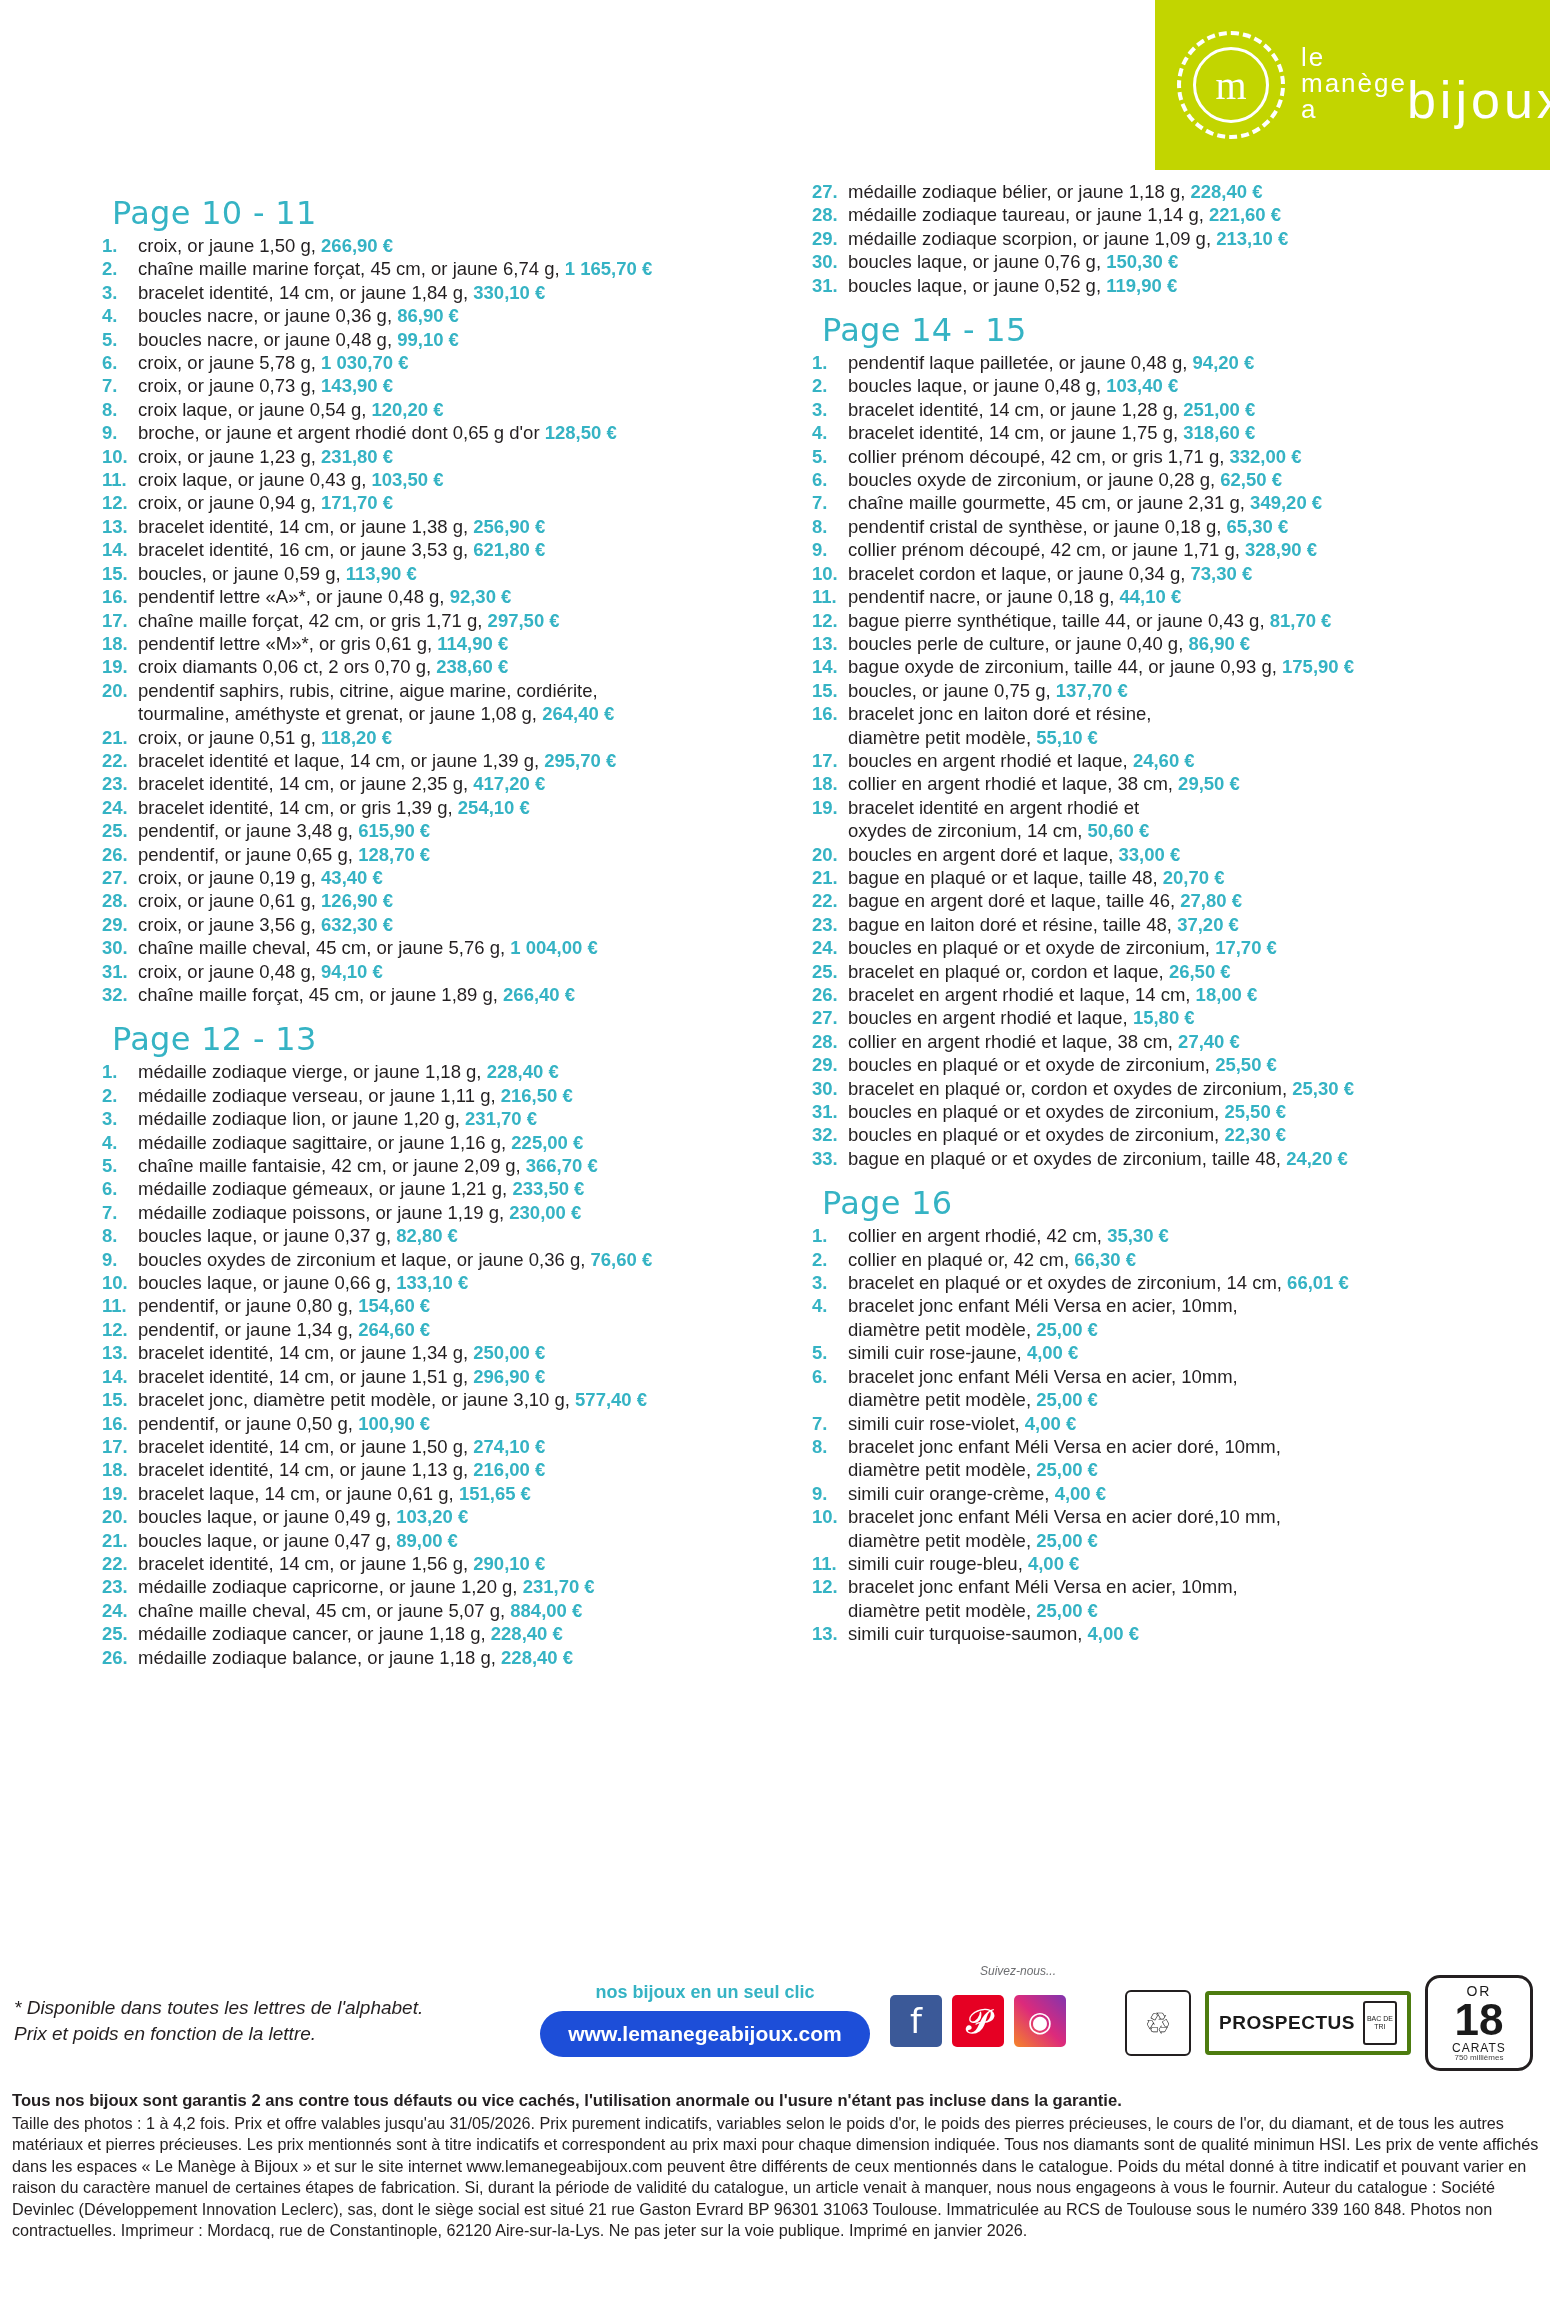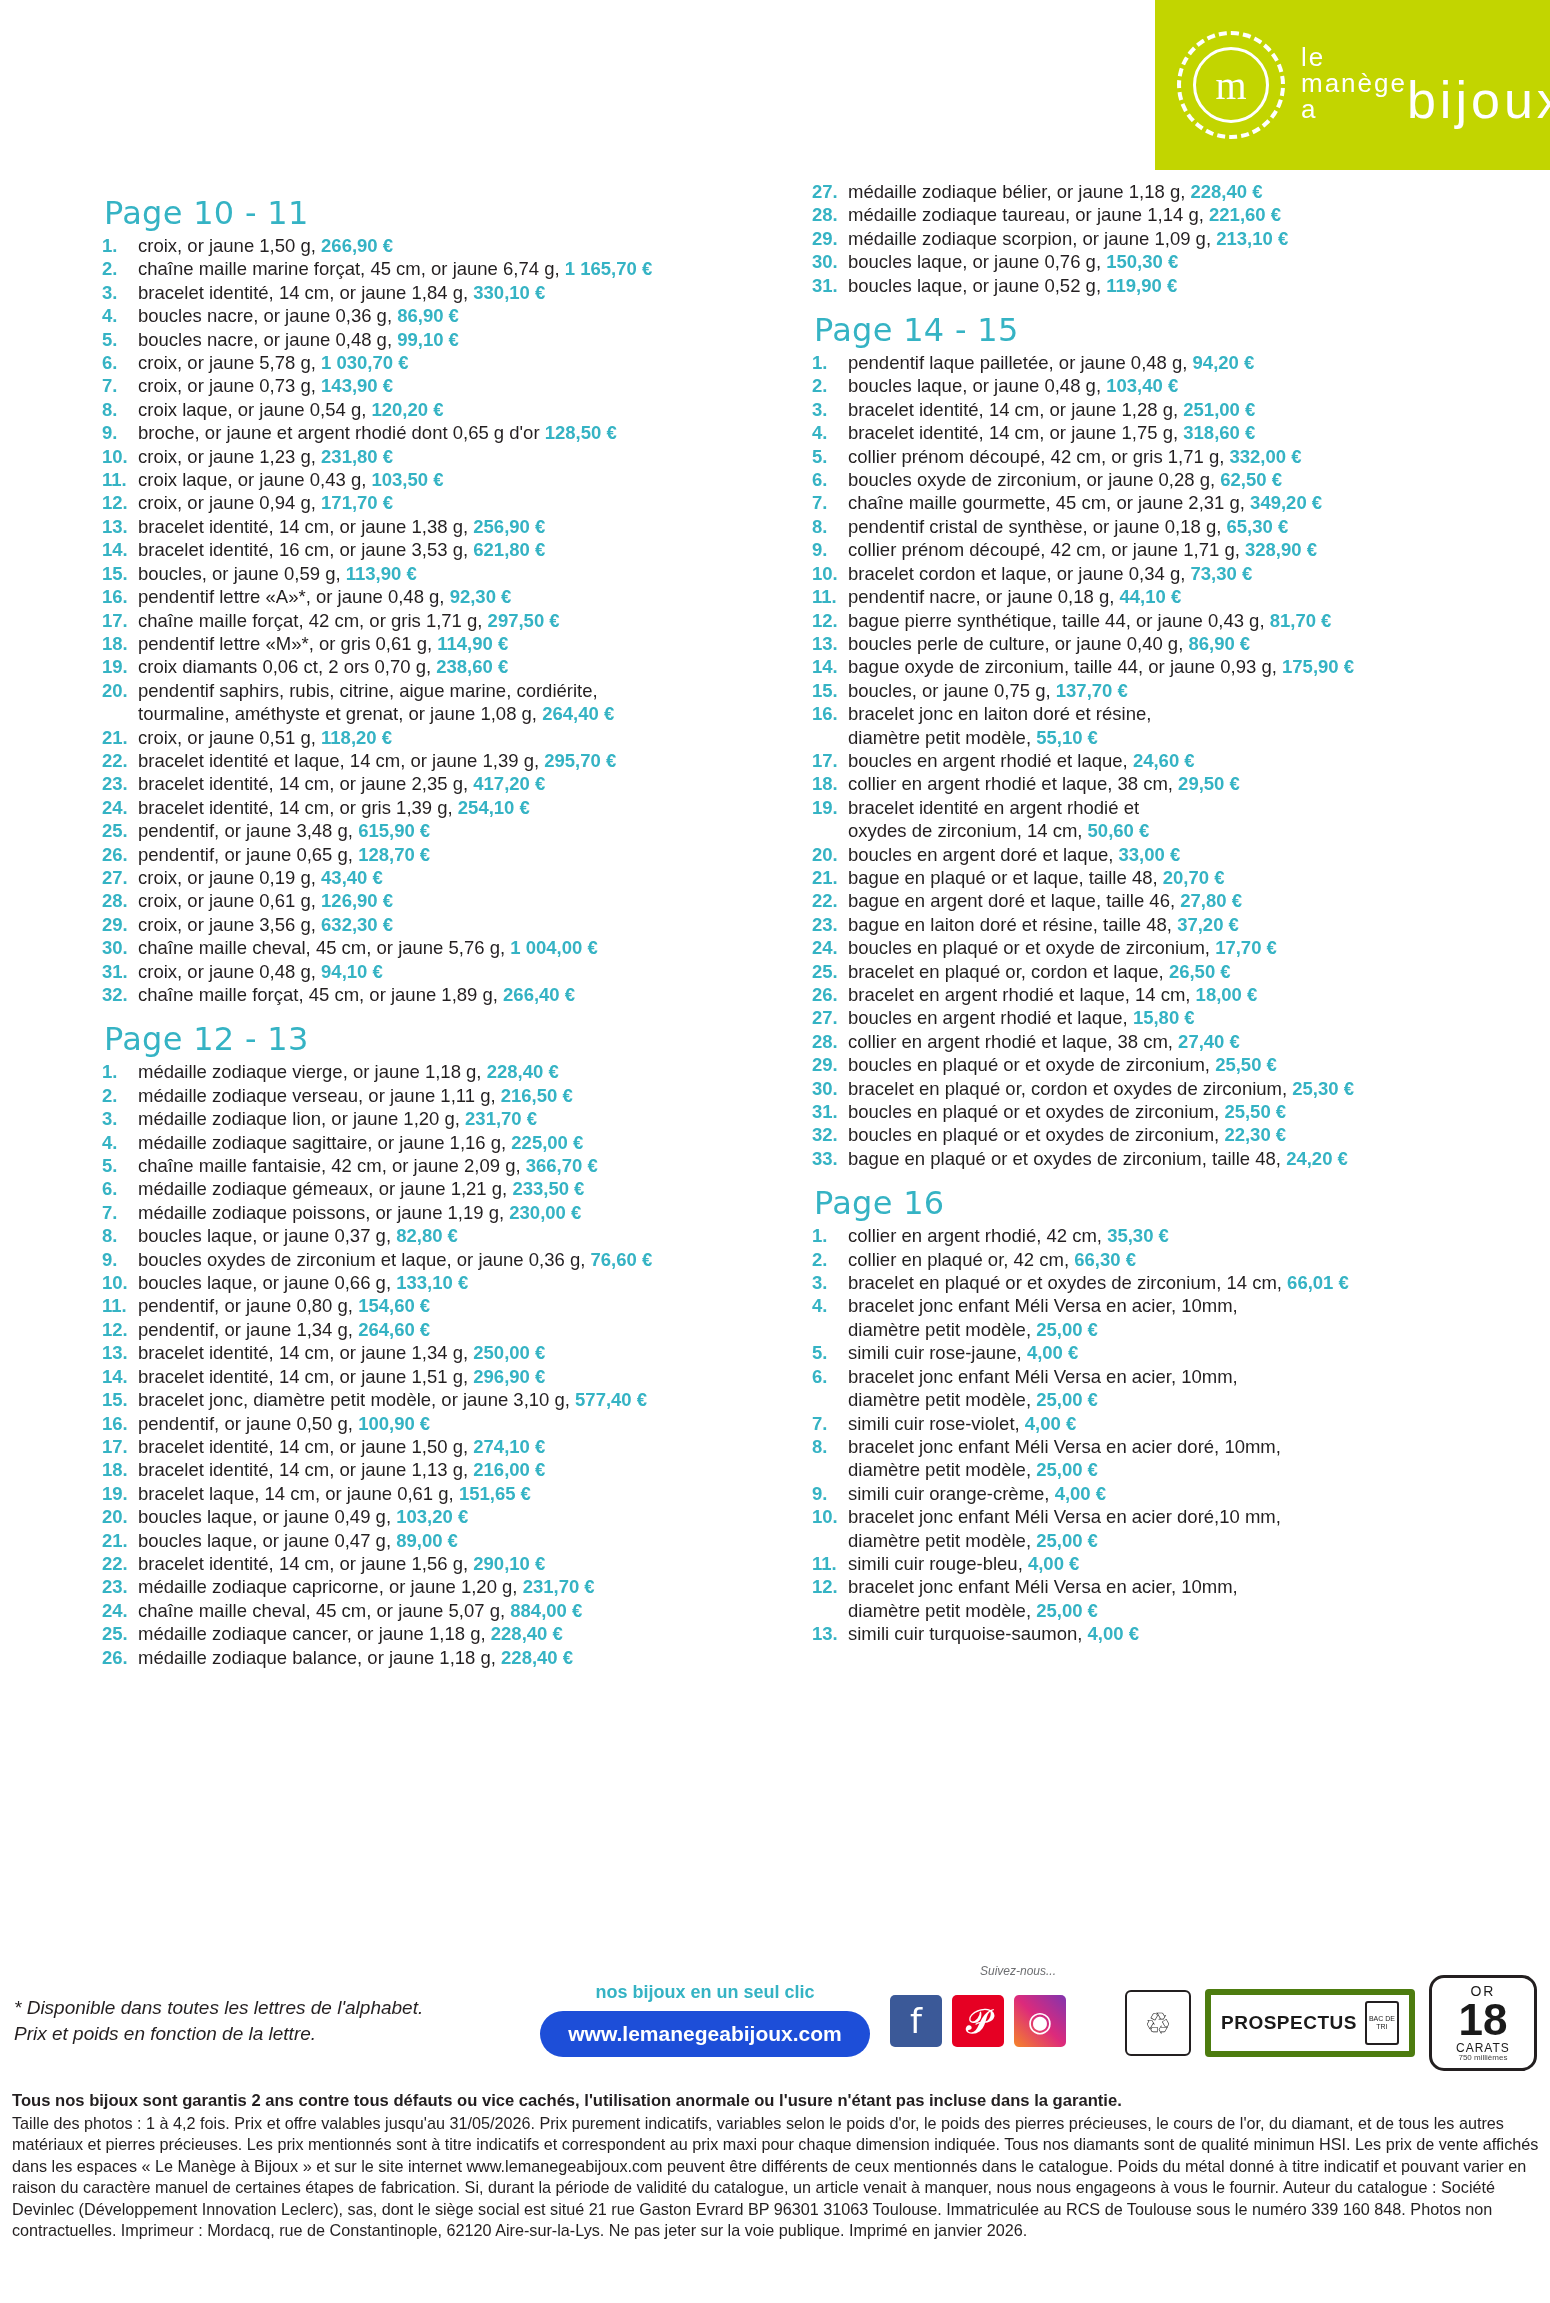--- a/index.html
+++ b/index.html
@@ -48,21 +48,21 @@
     display:flex; gap:0;
   }
   .col{ width:700px; }
   .col-left{ margin-left:98px; }
   .col-right{ margin-left:10px; }
 
   .page-head{
     color:#35b3c4;
     font-size:32px;
     font-weight:400;
-    margin:14px 0 2px 6px;
+    margin:14px 0 2px 14px;
     letter-spacing:0.3px;
     font-family:"DejaVu Sans", sans-serif;
   }
 
   ol.items{ list-style:none; margin:0; padding:0; }
   ol.items li{
     display:flex;
     font-size:18.5px;
     line-height:23.4px;
     color:#231f20;
@@ -93,21 +93,21 @@
   .suivez{ position:absolute; left:980px; top:1964px; font-size:12px; color:#6d6e71; font-style:italic; }
   .social{ position:absolute; left:890px; top:1995px; display:flex; gap:10px; align-items:center; }
   .sq{ width:52px;height:52px;border-radius:5px;display:flex;align-items:center;justify-content:center;color:#fff;font-size:34px;font-family:"DejaVu Sans",sans-serif;}
   .sq.fb{ background:#3b5998; }
   .sq.pin{ background:#e60023; }
   .sq.ig{ background:linear-gradient(45deg,#f58529,#dd2a7b,#8134af); font-size:28px;}
   .badge-row{ position:absolute; left:1125px; top:1975px; display:flex; gap:14px; align-items:center;}
   .tri-badge{ width:66px;height:66px;border:2px solid #231f20;border-radius:6px;
               display:flex;align-items:center;justify-content:center;font-size:30px;}
   .prospectus{
-    border:6px solid #4d7c0f; border-radius:4px; padding:6px 10px;
+    border:4px solid #4d7c0f; border-radius:4px; padding:6px 10px;
     display:flex; align-items:center; gap:8px;
   }
   .prospectus .lbl{ font-size:19px; font-weight:bold; letter-spacing:.5px; }
   .bin{ width:34px;height:44px;border:2px solid #231f20;border-radius:3px;
         display:flex;flex-direction:column;align-items:center;justify-content:center;
         font-size:7px;line-height:8px;text-align:center;background:#fff;}
   .carats{
     width:108px;height:96px;border:3px solid #231f20;border-radius:15px;
     display:flex;flex-direction:column;align-items:center;justify-content:center;line-height:1;
   }

